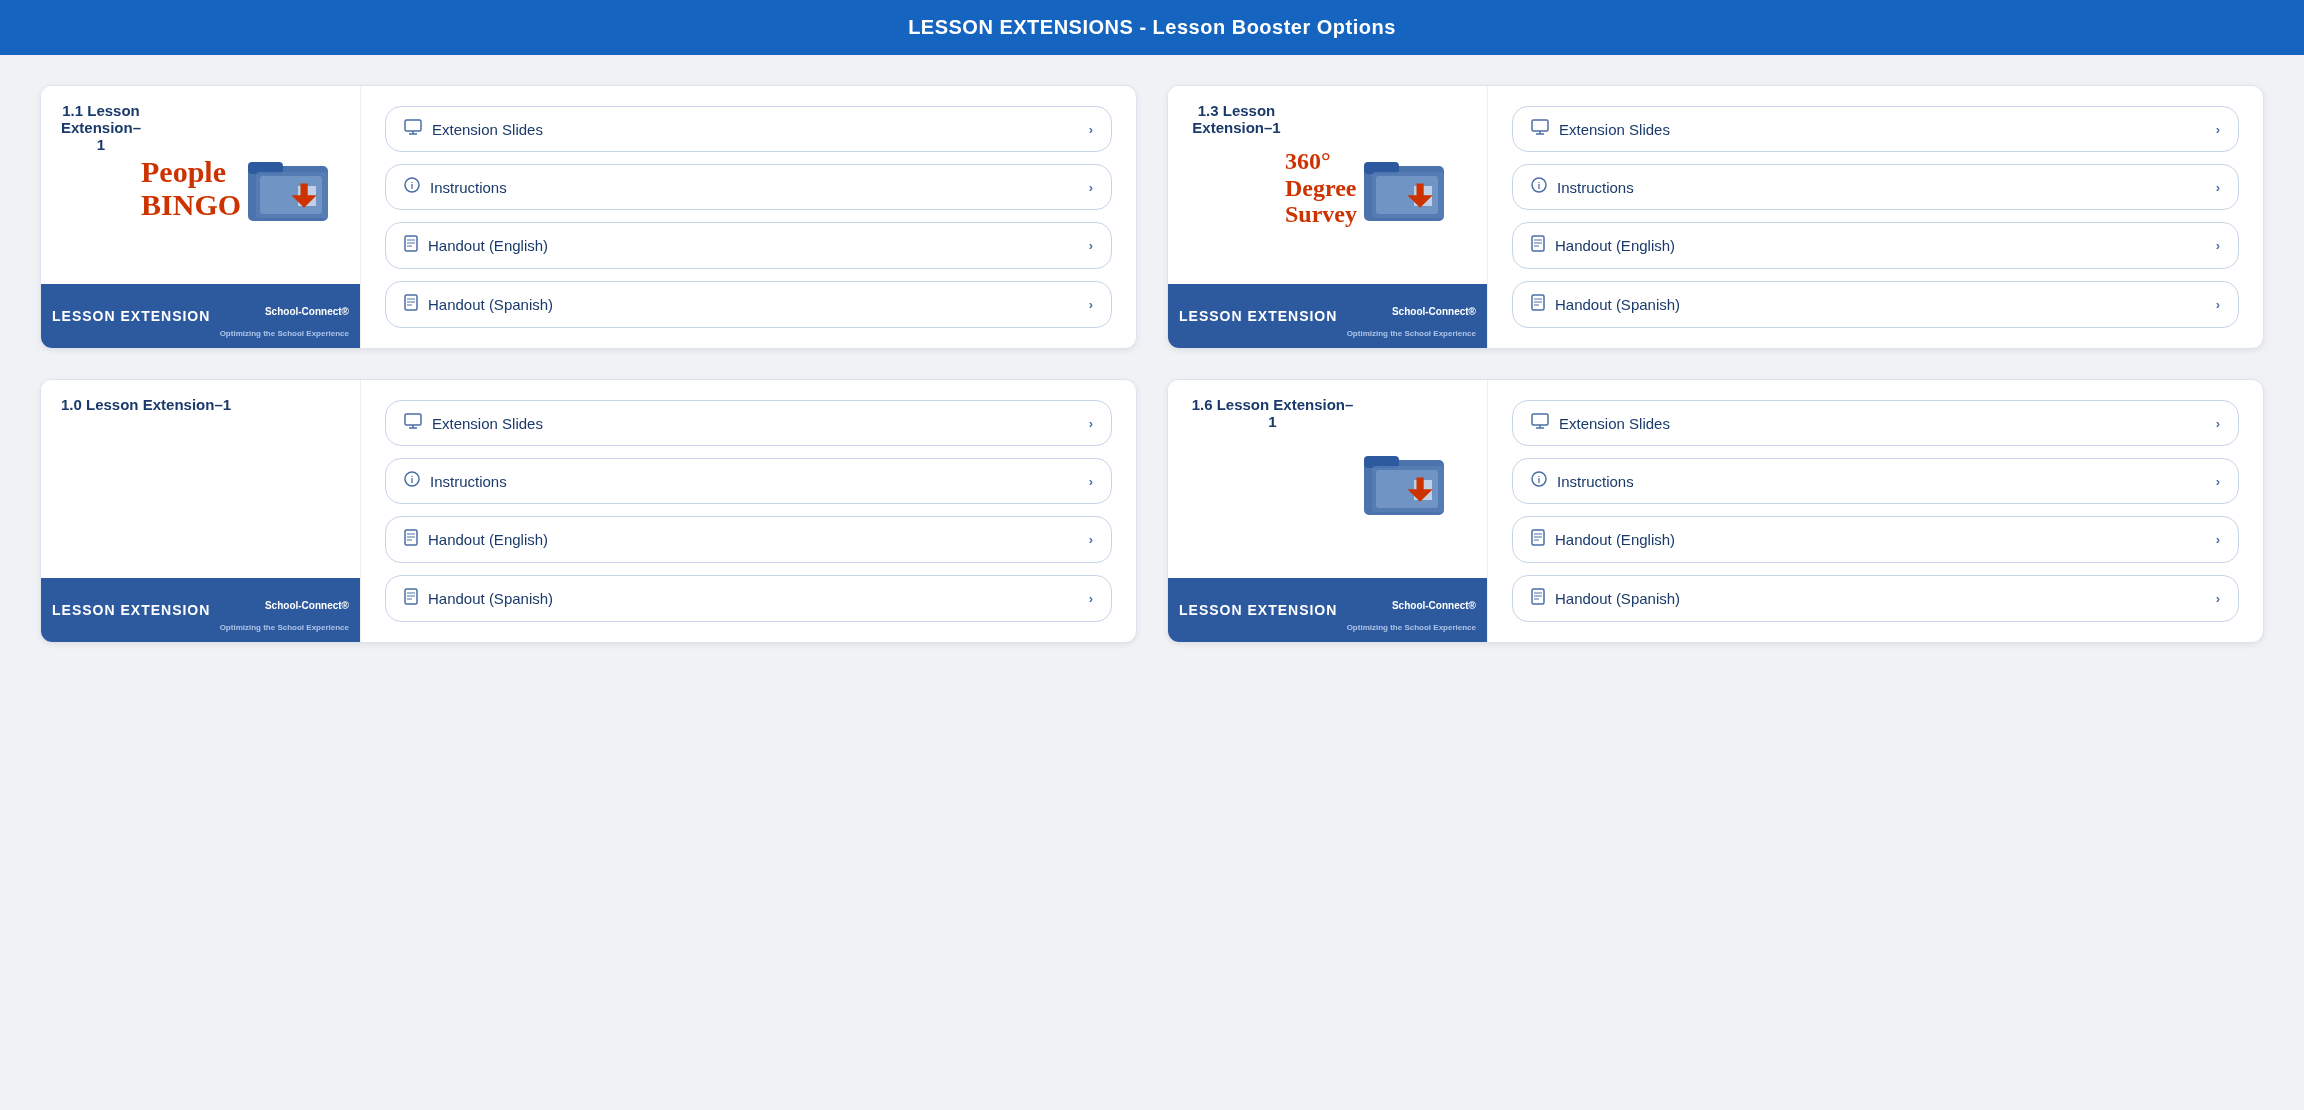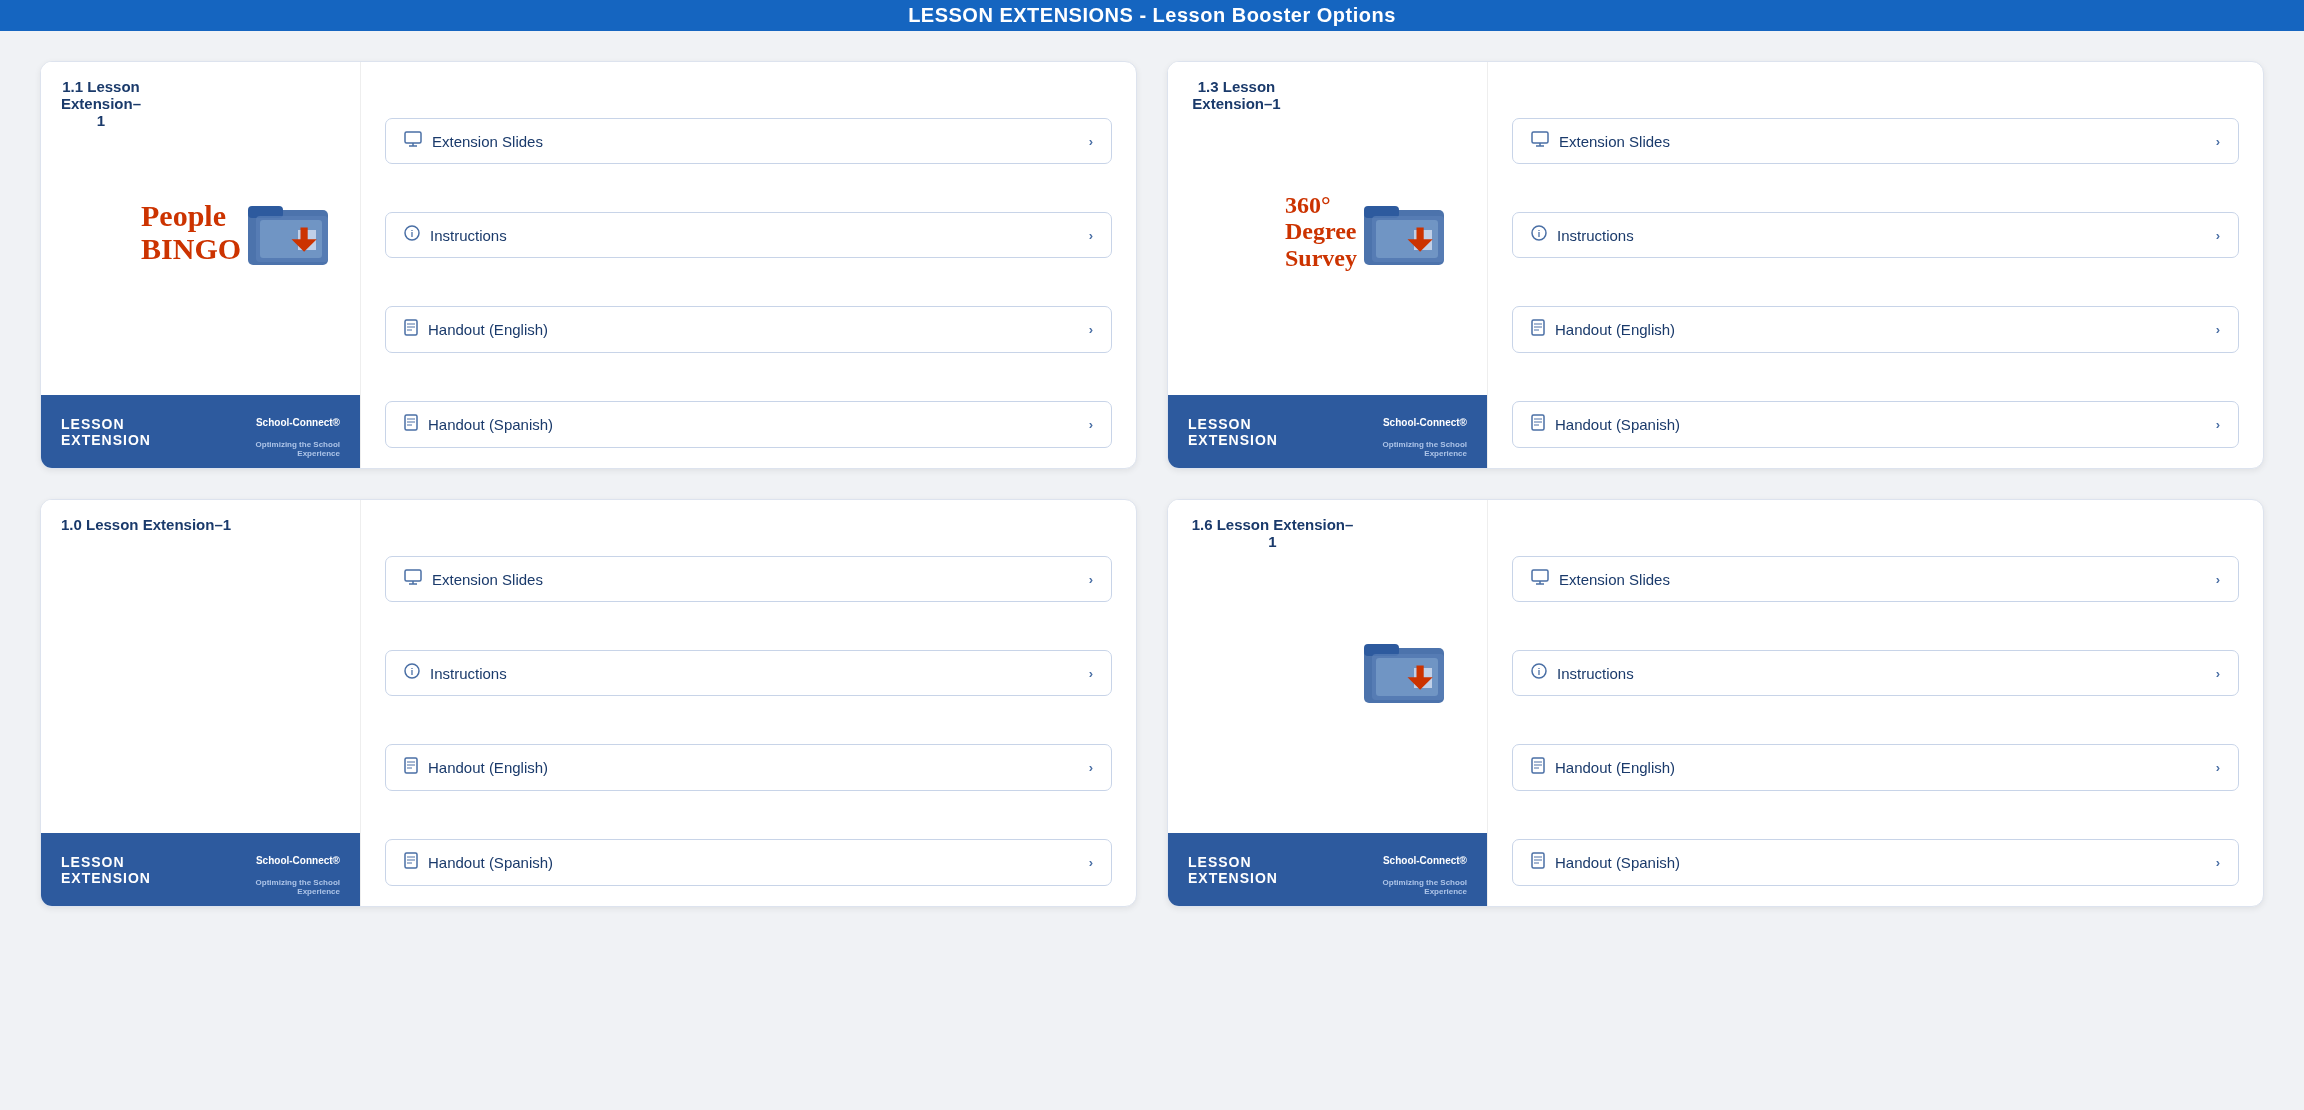--- a/index.html
+++ b/index.html
@@ -6,21 +6,21 @@
     body {
       font-family: Arial, Helvetica, sans-serif;
       background: #f0f2f5;
       min-height: 100vh;
     }
 
     .page-header {
       background: #1565c0;
       color: white;
       text-align: center;
-      padding: 4px 20px;
+      padding: 16px 20px;
       font-size: 20px;
       font-weight: bold;
       letter-spacing: 0.5px;
     }
 
     .main-content {
       padding: 30px 40px;
       display: grid;
       grid-template-columns: 1fr 1fr;
       gap: 30px;
@@ -90,21 +90,21 @@
       justify-content: center;
     }
 
     .folder-svg {
       width: 100px;
       height: 80px;
     }
 
     .card-footer {
       background: #2d5a9e;
-      padding: 10px 20px;
+      padding: 10px 11px;
       display: flex;
       justify-content: space-between;
       align-items: center;
     }
 
     .card-footer-label {
       font-size: 14px;
       font-weight: 900;
       color: white;
       letter-spacing: 1px;
@@ -133,28 +133,27 @@
       gap: 12px;
       padding: 20px 24px;
     }
 
     .action-btn {
       display: flex;
       align-items: center;
       justify-content: space-between;
       padding: 12px 18px;
       border: 1.5px solid #c8d4e8;
-      border-radius: 7px;
+      border-radius: 16px;
       background: white;
       cursor: pointer;
       font-size: 15px;
       color: #1a3a6b;
       font-weight: 500;
       transition: background 0.15s;
-      margin-top: 36px;
     }
 
     .action-btn-left {
       display: flex;
       align-items: center;
       gap: 10px;
     }
 
     .btn-icon {
       font-size: 16px;

